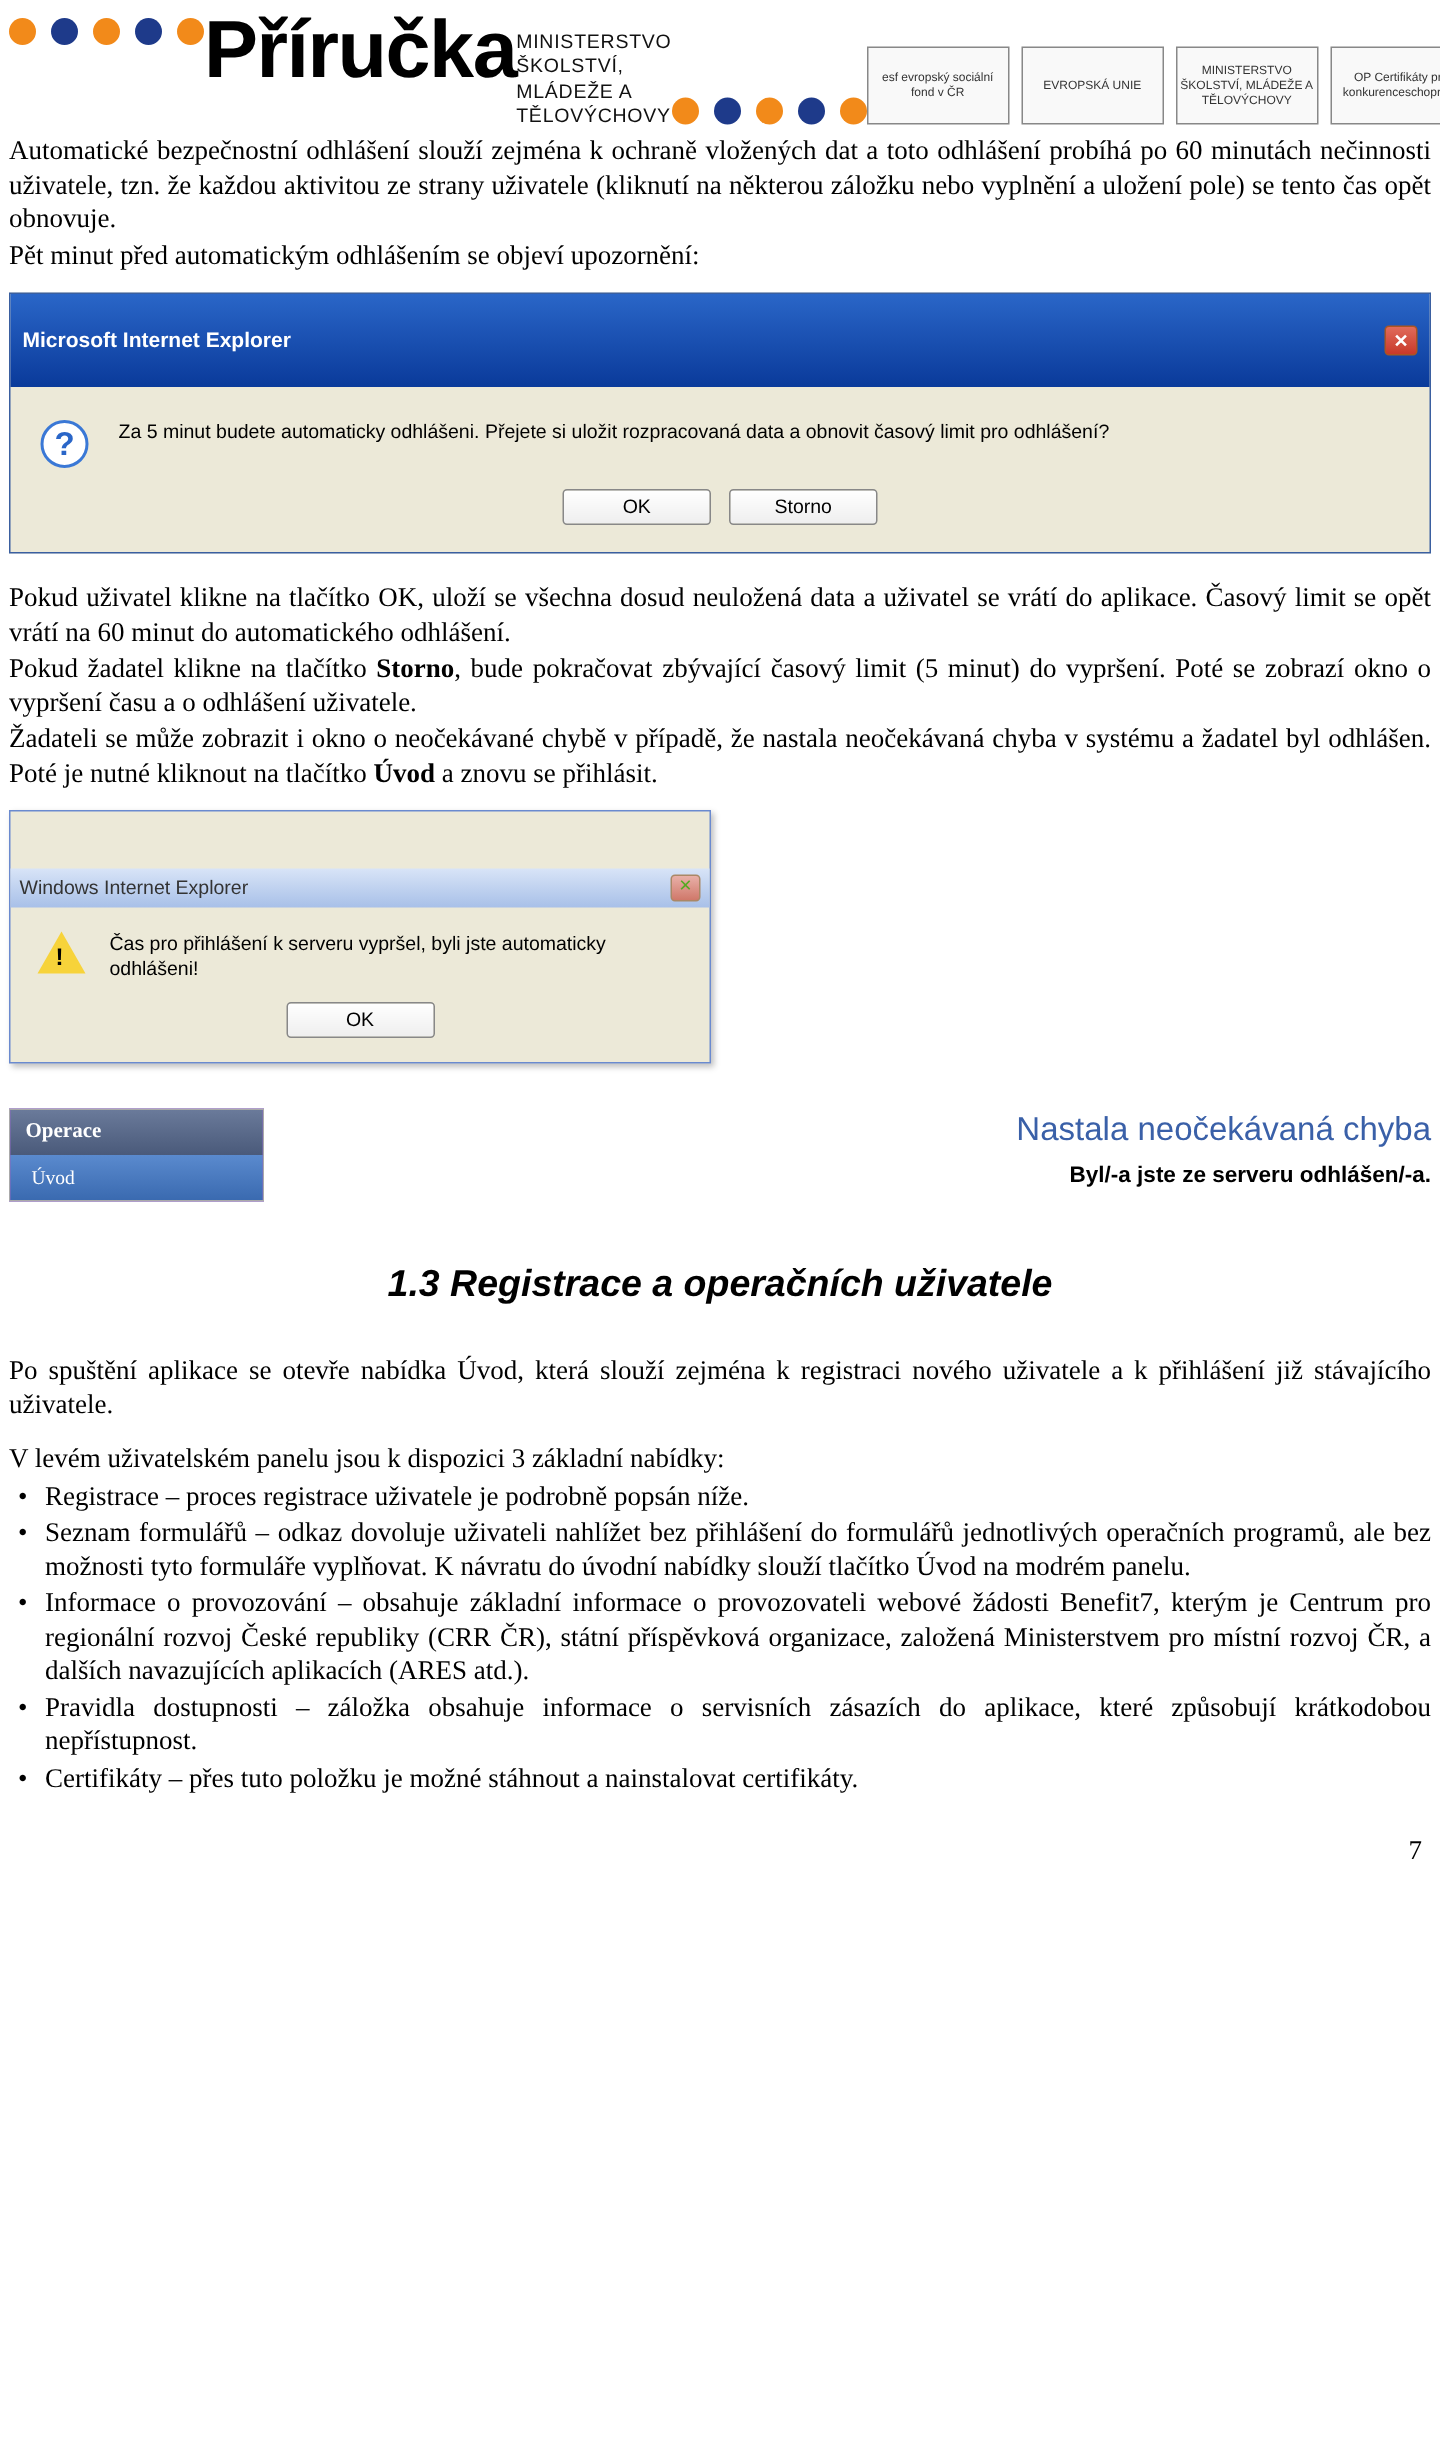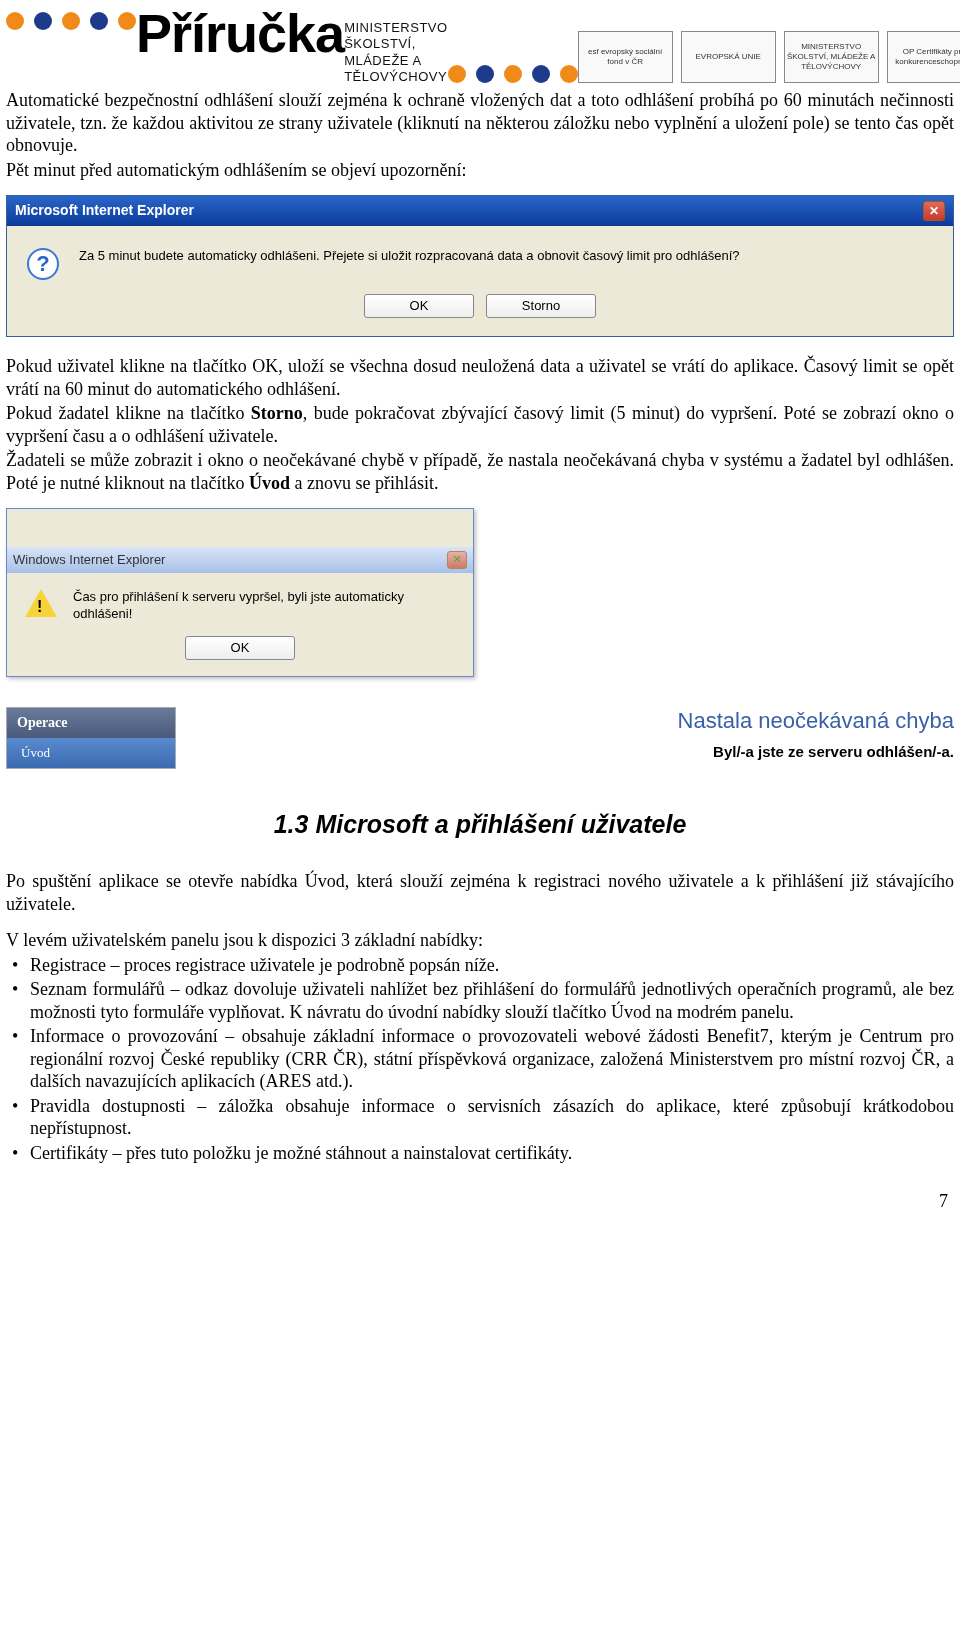--- a/index.html
+++ b/index.html
@@ -73,21 +73,21 @@
     border: 1px solid #3a5fa0;
     background: #ece9d8;
     margin-bottom: 18px;
   }
   .dialog1-titlebar {
     background: linear-gradient(to bottom, #2a66c8, #0a3a9a);
     color: #fff;
     font-family: "Tahoma", sans-serif;
     font-weight: bold;
     font-size: 14px;
-    padding: 5px 8px;
+    padding: 21px 8px;
     display: flex;
     justify-content: space-between;
     align-items: center;
   }
   .close-btn {
     width: 22px; height: 20px;
     background: linear-gradient(#e06b5a,#c8392a);
     border: 1px solid #a52; border-radius: 3px;
     display: flex; align-items: center; justify-content: center;
     color: #fff; font-weight: bold; font-family: Arial; font-size: 12px;
@@ -100,21 +100,21 @@
   .q-icon {
     width: 32px; height: 32px; border-radius: 50%;
     background: #fff; border: 2px solid #3a78d6;
     display: flex; align-items: center; justify-content: center;
     color: #2a66c8; font-weight: bold; font-size: 22px;
     flex-shrink: 0;
   }
   .dialog1-buttons { display: flex; justify-content: center; gap: 12px; padding: 0 0 18px 0; }
   .win-btn {
     font-family: "Tahoma", sans-serif; font-size: 13px;
-    padding: 3px 0; width: 110px; text-align: center;
+    padding: 3px 0; width: 99px; text-align: center;
     border: 1px solid #888; border-radius: 3px;
     background: linear-gradient(#fff,#eee);
   }
 
   
   .dialog2 {
     width: 468px;
     border: 1px solid #6a8acf;
     background: #ece9d8;
     margin: 10px 0 30px 0;
@@ -279,21 +279,21 @@
       <div class="op-item">Úvod</div>
     </div>
     <div class="err-right">
       <div class="err-title">Nastala neočekávaná chyba</div>
       <div class="err-sub">Byl/-a jste ze serveru odhlášen/-a.</div>
     </div>
   </div>
 
   <h2 class="section-head">
     <span>1.3</span>
-    <span>Microsoft a přihlášení uživatele</span>
+    <span>Registrace a operačních uživatele</span>
   </h2>
 
   <p class="para">Po spuštění aplikace se otevře nabídka Úvod, která slouží zejména k registraci nového uživatele a k přihlášení již stávajícího uživatele.</p>
   <p class="para tight">V levém uživatelském panelu jsou k dispozici 3 základní nabídky:</p>
 
   <ul class="bullets">
     <li>Registrace – proces registrace uživatele je podrobně popsán níže.</li>
     <li>Seznam formulářů – odkaz dovoluje uživateli nahlížet bez přihlášení do formulářů jednotlivých operačních programů, ale bez možnosti tyto formuláře vyplňovat. K návratu do úvodní nabídky slouží tlačítko Úvod na modrém panelu.</li>
     <li>Informace o provozování – obsahuje základní informace o provozovateli webové žádosti Benefit7, kterým je Centrum pro regionální rozvoj České republiky (CRR ČR), státní příspěvková organizace, založená Ministerstvem pro místní rozvoj ČR, a dalších navazujících aplikacích (ARES atd.).</li>
     <li>Pravidla dostupnosti – záložka obsahuje informace o servisních zásazích do aplikace, které způsobují krátkodobou nepřístupnost.</li>

